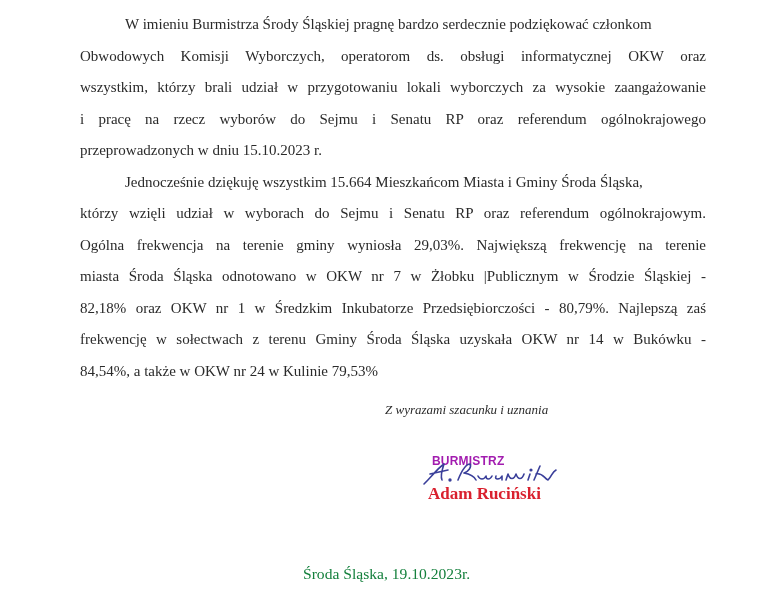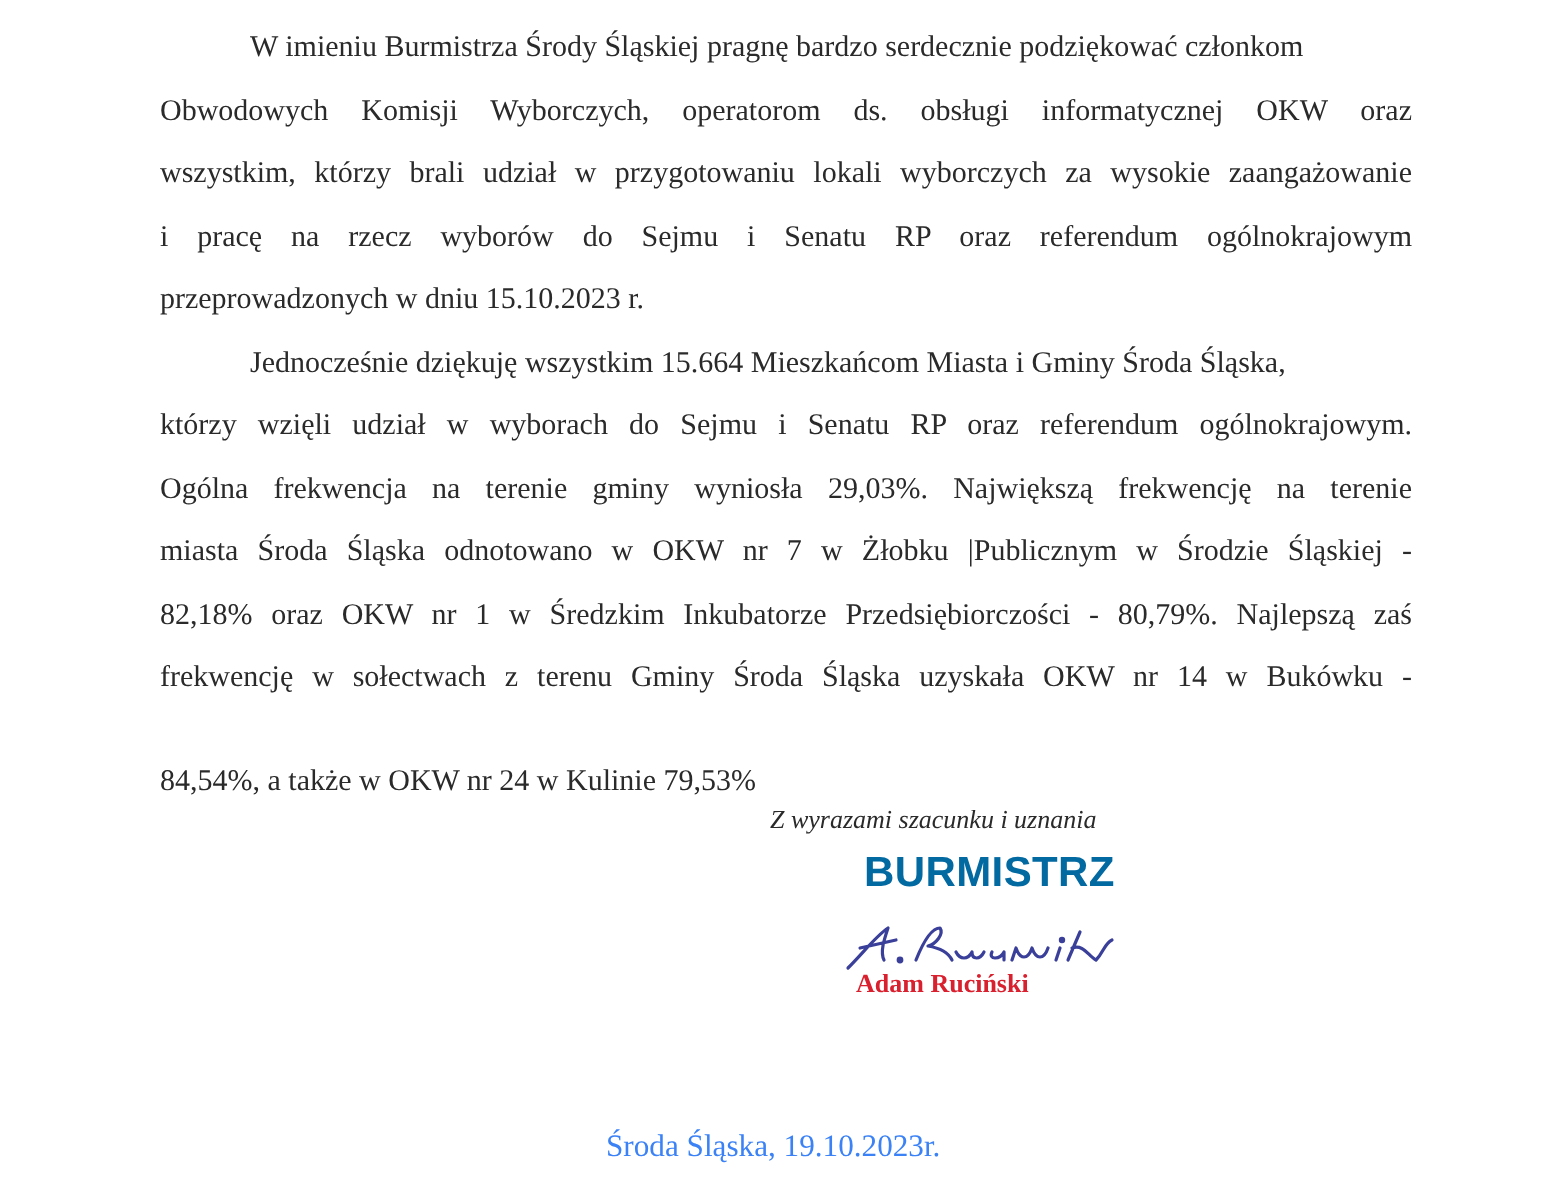--- a/index.html
+++ b/index.html
@@ -35,69 +35,69 @@
       position: absolute;
       left: 385px;
       top: 402px;
       font-style: italic;
       font-size: 13px;
       color: #2a2a2a;
     }
     .stamp-title {
       position: absolute;
       left: 432px;
-      top: 425px;
+      top: 454px;
       font-family: "Liberation Sans", sans-serif;
       font-weight: bold;
-      font-size: 21px;
-      color: #0369a1;
+      font-size: 12px;
+      color: #a21caf;
       letter-spacing: 0.2px;
     }
     .stamp-name {
       position: absolute;
       left: 428px;
       top: 484px;
       font-family: "Liberation Serif", serif;
       font-weight: bold;
-      font-size: 13px;
+      font-size: 17px;
       color: #d9202e;
     }
     .signature {
       position: absolute;
       left: 418px;
       top: 458px;
       width: 145px;
       height: 30px;
     }
     .place-date {
       position: absolute;
       left: 303px;
       top: 565px;
       font-size: 15.6px;
-      color: #3b82f6;
+      color: #15803d;
     }
   </style>
 </head>
 <body>
 
 <div>
 
   <div class="line plain" style="left:125px; top:14px;">W imieniu Burmistrza Środy Śląskiej pragnę bardzo serdecznie podziękować członkom</div>
   <div class="line justify" style="top:46px;">Obwodowych Komisji Wyborczych,  operatorom ds. obsługi informatycznej OKW oraz</div>
   <div class="line justify" style="top:77px;">wszystkim, którzy brali udział w przygotowaniu lokali wyborczych za wysokie zaangażowanie</div>
-  <div class="line justify" style="top:109px;">i pracę na rzecz wyborów do Sejmu i Senatu RP oraz referendum ogólnokrajowym</div>
+  <div class="line justify" style="top:109px;">i pracę na rzecz wyborów do Sejmu i Senatu RP oraz referendum ogólnokrajowego</div>
   <div class="line plain" style="left:80px; top:140px;">przeprowadzonych w dniu 15.10.2023 r.</div>
 
   <div class="line plain" style="left:125px; top:172px;">Jednocześnie dziękuję wszystkim 15.664 Mieszkańcom Miasta i Gminy Środa Śląska,</div>
   <div class="line justify" style="top:203px;">którzy wzięli udział w wyborach do Sejmu i Senatu RP oraz referendum ogólnokrajowym.</div>
   <div class="line justify" style="top:235px;">Ogólna frekwencja na terenie gminy wyniosła 29,03%. Największą frekwencję na terenie</div>
   <div class="line justify" style="top:266px;">miasta Środa Śląska odnotowano w OKW nr 7 w Żłobku |Publicznym w Środzie Śląskiej -</div>
   <div class="line justify" style="top:298px;">82,18% oraz  OKW nr 1 w Średzkim Inkubatorze Przedsiębiorczości - 80,79%. Najlepszą zaś</div>
   <div class="line justify" style="top:329px;">frekwencję w sołectwach z terenu Gminy Środa Śląska uzyskała OKW nr 14 w Bukówku -</div>
-  <div class="line plain" style="left:80px; top:361px;margin-top:20px;">84,54%, a także w OKW nr 24 w Kulinie 79,53%</div>
+  <div class="line plain" style="left:80px; top:361px;">84,54%, a także w OKW nr 24 w Kulinie 79,53%</div>
 
   <div class="closing">Z wyrazami szacunku i uznania</div>
 
   <div class="stamp-title">BURMISTRZ</div>
 
   <svg class="signature" viewBox="0 0 145 30">
     <g fill="none" stroke="#3a3f9a" stroke-width="1.6" stroke-linecap="round" stroke-linejoin="round">
       <path d="M6 26 C14 18, 20 10, 26 6 C24 12, 22 18, 24 22 M12 16 L30 12"></path>
       <circle cx="32" cy="22" r="0.9" fill="#3a3f9a"></circle>
       <path d="M40 22 C44 12, 48 6, 52 6 C54 9, 50 14, 46 15 C52 16, 56 18, 58 22"></path>

